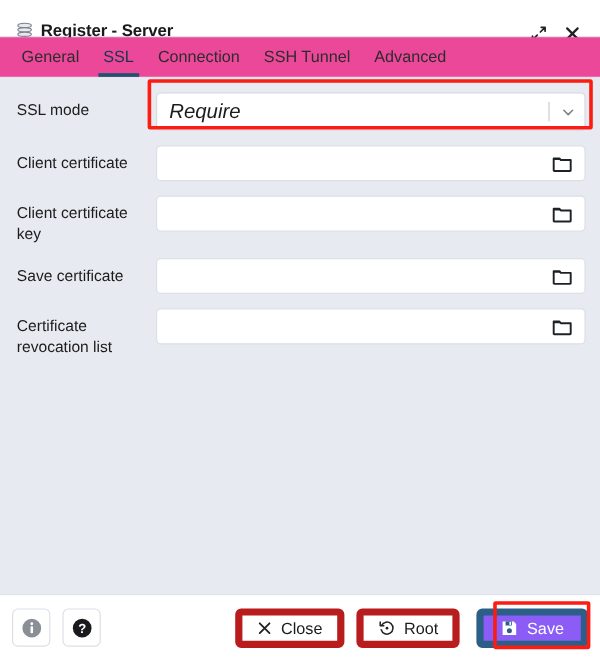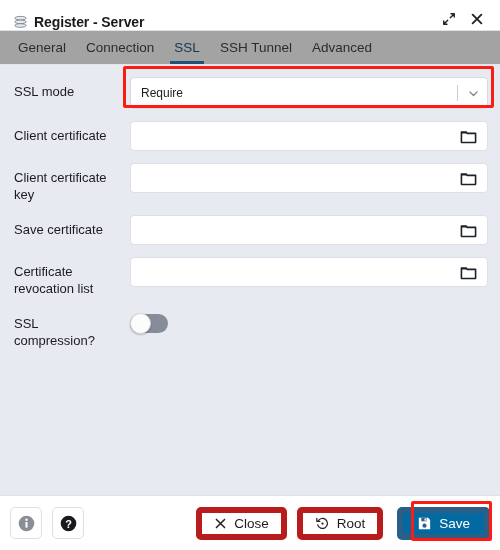--- a/index.html
+++ b/index.html
@@ -22,22 +22,22 @@
     flex-direction: column;
     background: #ffffff;
     box-sizing: border-box;
   }
 
   
   .titlebar {
     height: 31px;
     min-height: 31px;
     display: flex;
-    align-items: flex-end;
-    padding: 4px 12px 0 12px;
+    align-items: flex-start;
+    padding: 17px 12px 0 12px;
     background: #ffffff;
     border-bottom: 1px solid #dfe2e8;
     box-sizing: border-box;
   }
   .title-icon {
     width: 16px;
     height: 16px;
     margin-right: 6px;
     display: flex;
     align-items: center;
@@ -61,21 +61,21 @@
     margin-left: 6px;
     cursor: pointer;
   }
 
   
   .tabbar {
     height: 33px;
     min-height: 33px;
     display: flex;
     align-items: stretch;
-    background: #a3a3a3;
+    background: #ec4899;
     padding-left: 8px;
     box-sizing: border-box;
     position: relative;
     z-index: 2;
   }
   .tab {
     padding: 0 10px;
     display: flex;
     align-items: center;
     font-size: 13.5px;
@@ -155,24 +155,25 @@
 
   
   .select {
     height: 32px;
     background: #ffffff;
     border: 1px solid #d6d9e0;
     border-radius: 4px;
     display: flex;
     align-items: center;
     padding: 0 0 0 10px;
-    font-size: 12px;
+    font-size: 17px;
     color: #1c1c1c;
     box-sizing: border-box;
     cursor: pointer;
+    font-style: italic;
   }
   .select .val { flex: 1 1 auto; }
   .select-sep {
     width: 1px;
     height: 16px;
     background: #c9ccd3;
     margin-right: 1px;
   }
   .select-arrow {
     width: 28px;
@@ -258,21 +259,21 @@
     white-space: nowrap;
   }
   .btn .bico {
     display: flex;
     align-items: center;
     justify-content: center;
     margin-right: 7px;
     flex: 0 0 auto;
   }
   .btn.primary {
-    background: #0369a1;
+    background: #8b5cf6;
     border-color: #2b5f87;
     color: #ffffff;
     padding: 0 14px;
     margin-left: 14px;
   }
 </style>
 </head>
 <body>
 
 <div class="dialog">
@@ -295,22 +296,22 @@
     </span>
     <span class="win-btn">
       <svg width="14" height="14" viewBox="0 0 16 16">
         <path d="M3 3L13 13M13 3L3 13" stroke="#222" stroke-width="2.1" stroke-linecap="round"></path>
       </svg>
     </span>
   </div>
 
   <div class="tabbar">
     <div class="tab">General</div>
+    <div class="tab active">SSL</div>
     <div class="tab">Connection</div>
-    <div class="tab active">SSL</div>
     <div class="tab">SSH Tunnel</div>
     <div class="tab">Advanced</div>
   </div>
 
   <div class="formwrap">
     <div class="form">
 
       <div class="row">
         <div class="row-label">SSL mode</div>
         <div class="row-field">
@@ -379,28 +380,20 @@
             <span class="folder-btn">
               <svg width="17" height="17" viewBox="0 0 18 18">
                 <path d="M1.5 4.2h5.1l1.2 1.5h8.7v9.1a.6.6 0 0 1-.6.6H2.1a.6.6 0 0 1-.6-.6V4.2z" fill="none" stroke="#1d2128" stroke-width="1.7" stroke-linejoin="round"></path>
                 <path d="M1.5 4.2h5.1l1.2 1.5H1.5z" fill="#1d2128"></path>
               </svg>
             </span>
           </div>
         </div>
       </div>
 
-      <div class="row">
-        <div class="row-label">SSL compression?</div>
-        <div class="row-field">
-          <div class="toggle">
-            <span class="knob"></span>
-          </div>
-        </div>
-      </div>
 
     </div>
 
   </div>
 
   <div class="footer">
     <div class="icon-btn">
       <svg width="19" height="19" viewBox="0 0 20 20">
         <circle cx="10" cy="10" r="8.2" fill="#8a8f96"></circle>
         <circle cx="10" cy="6.1" r="1.25" fill="#ffffff"></circle>

